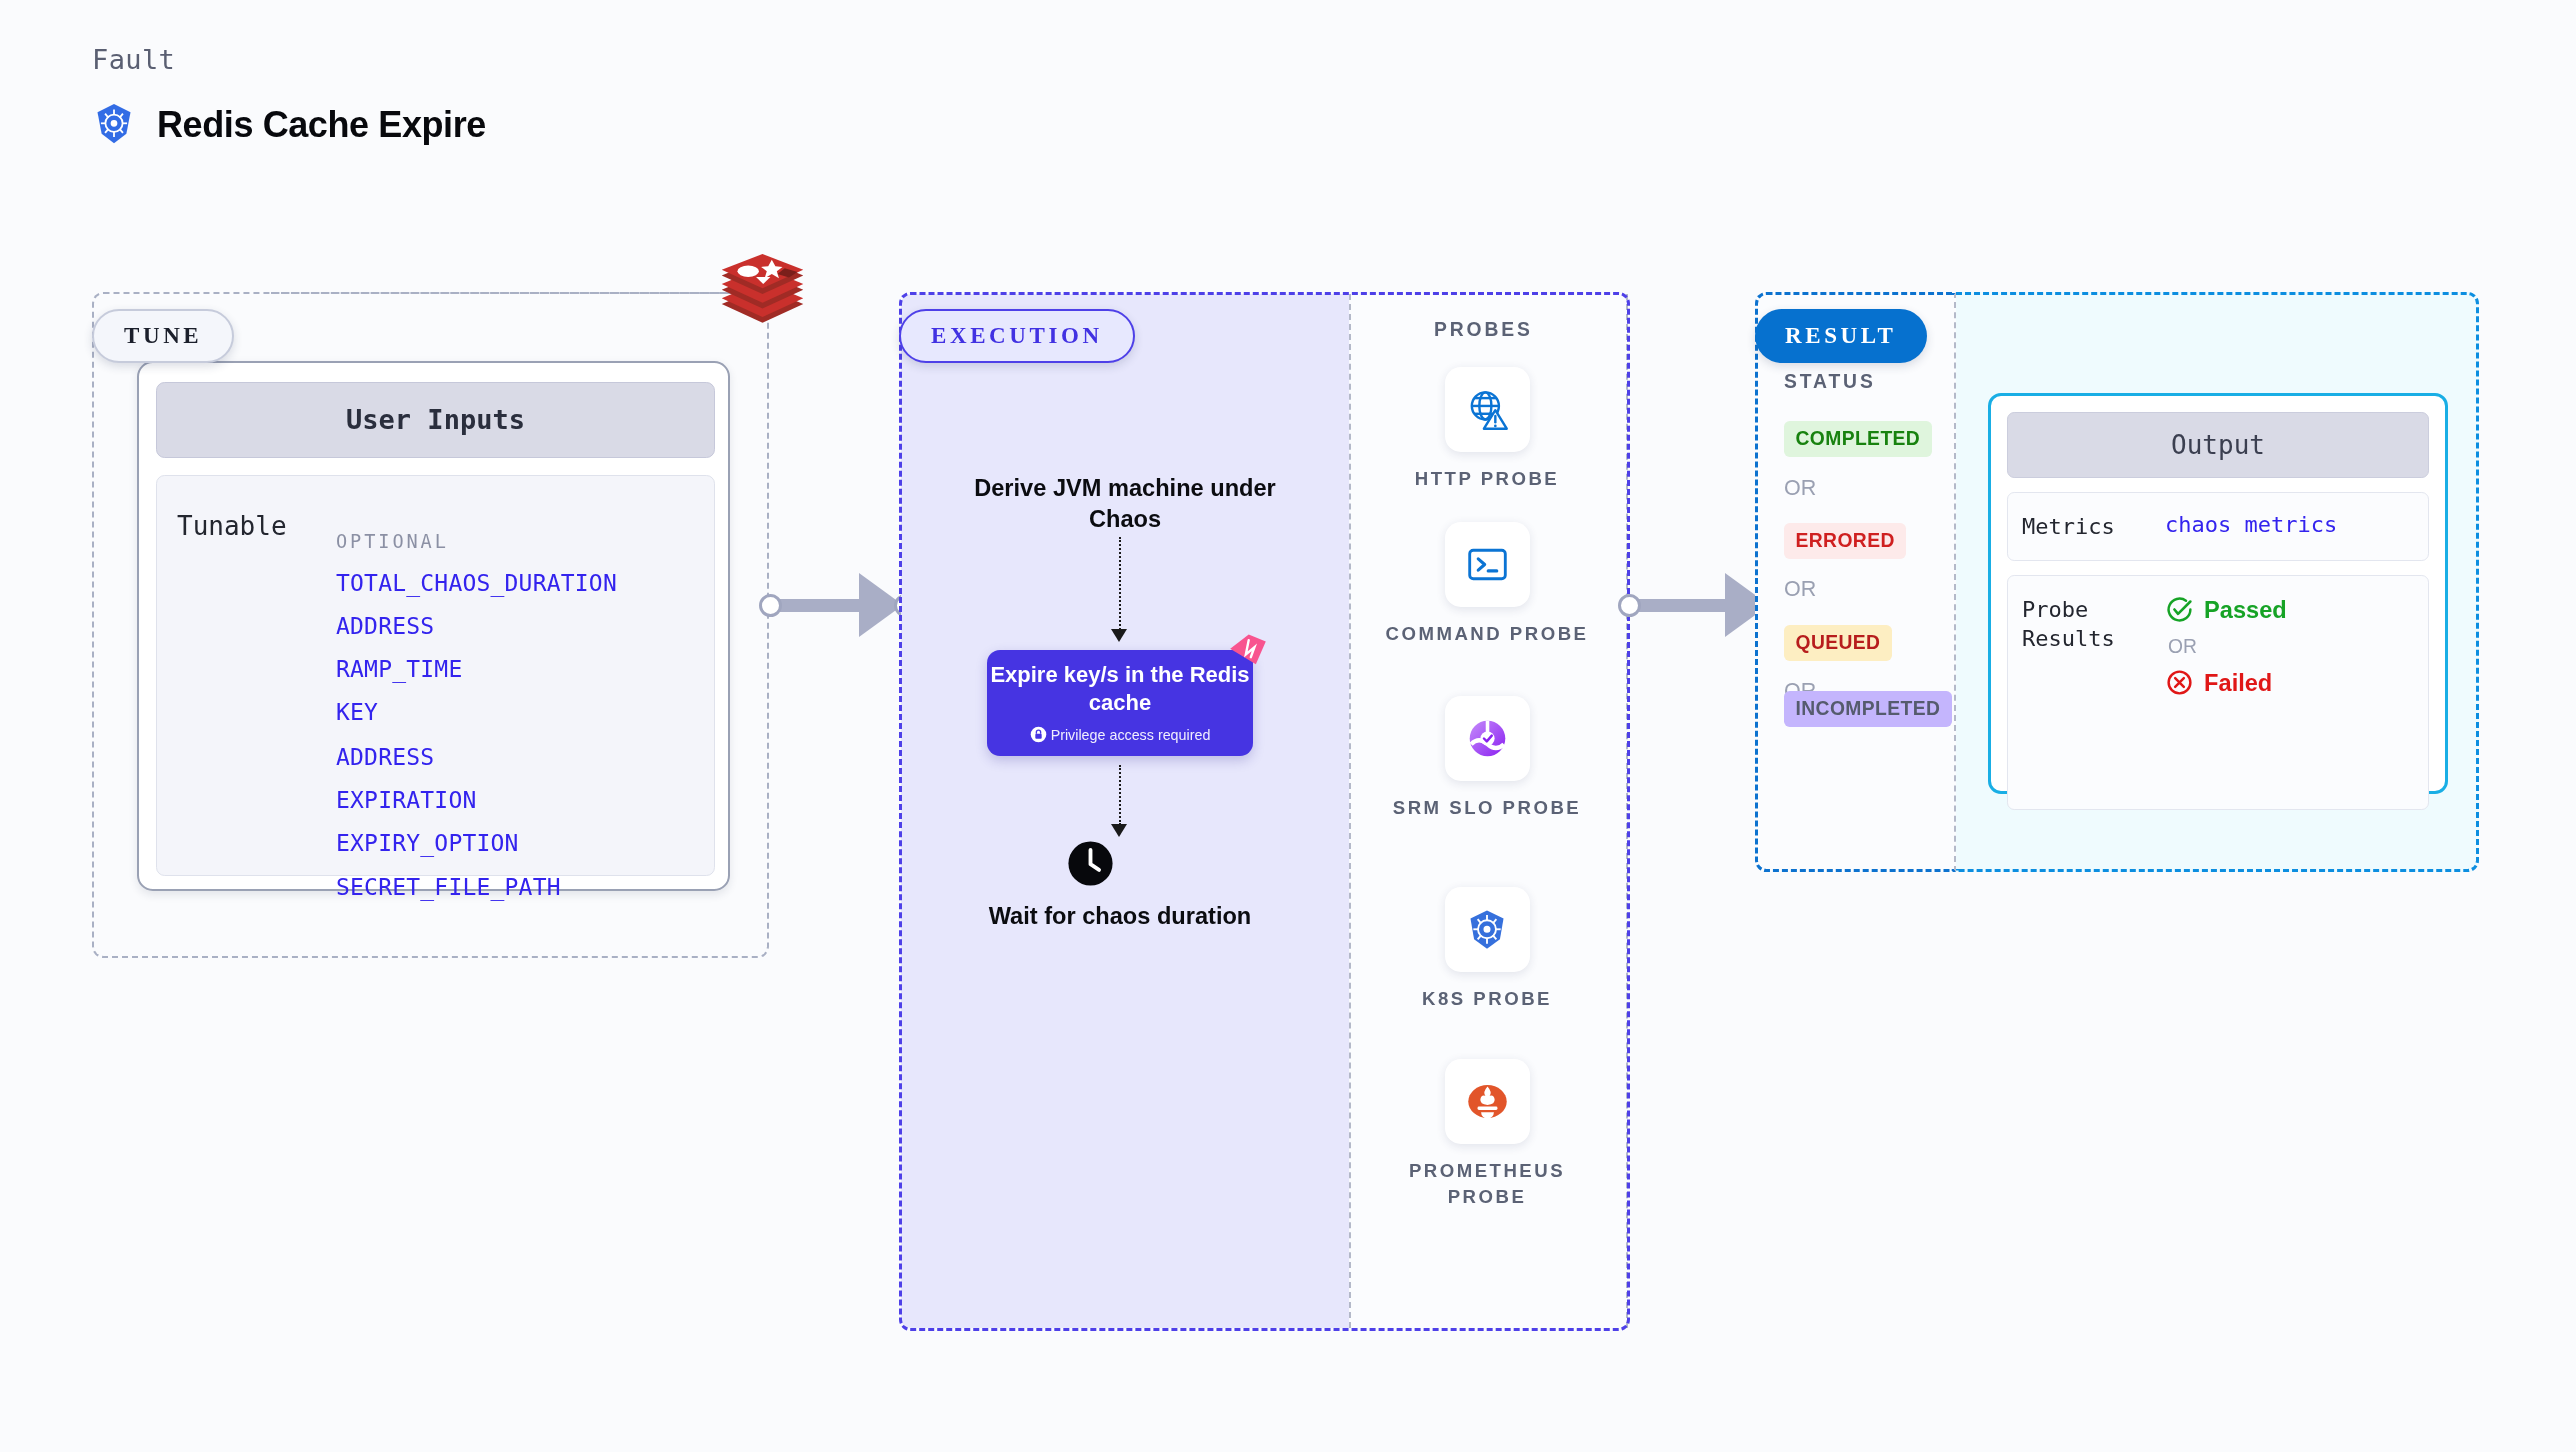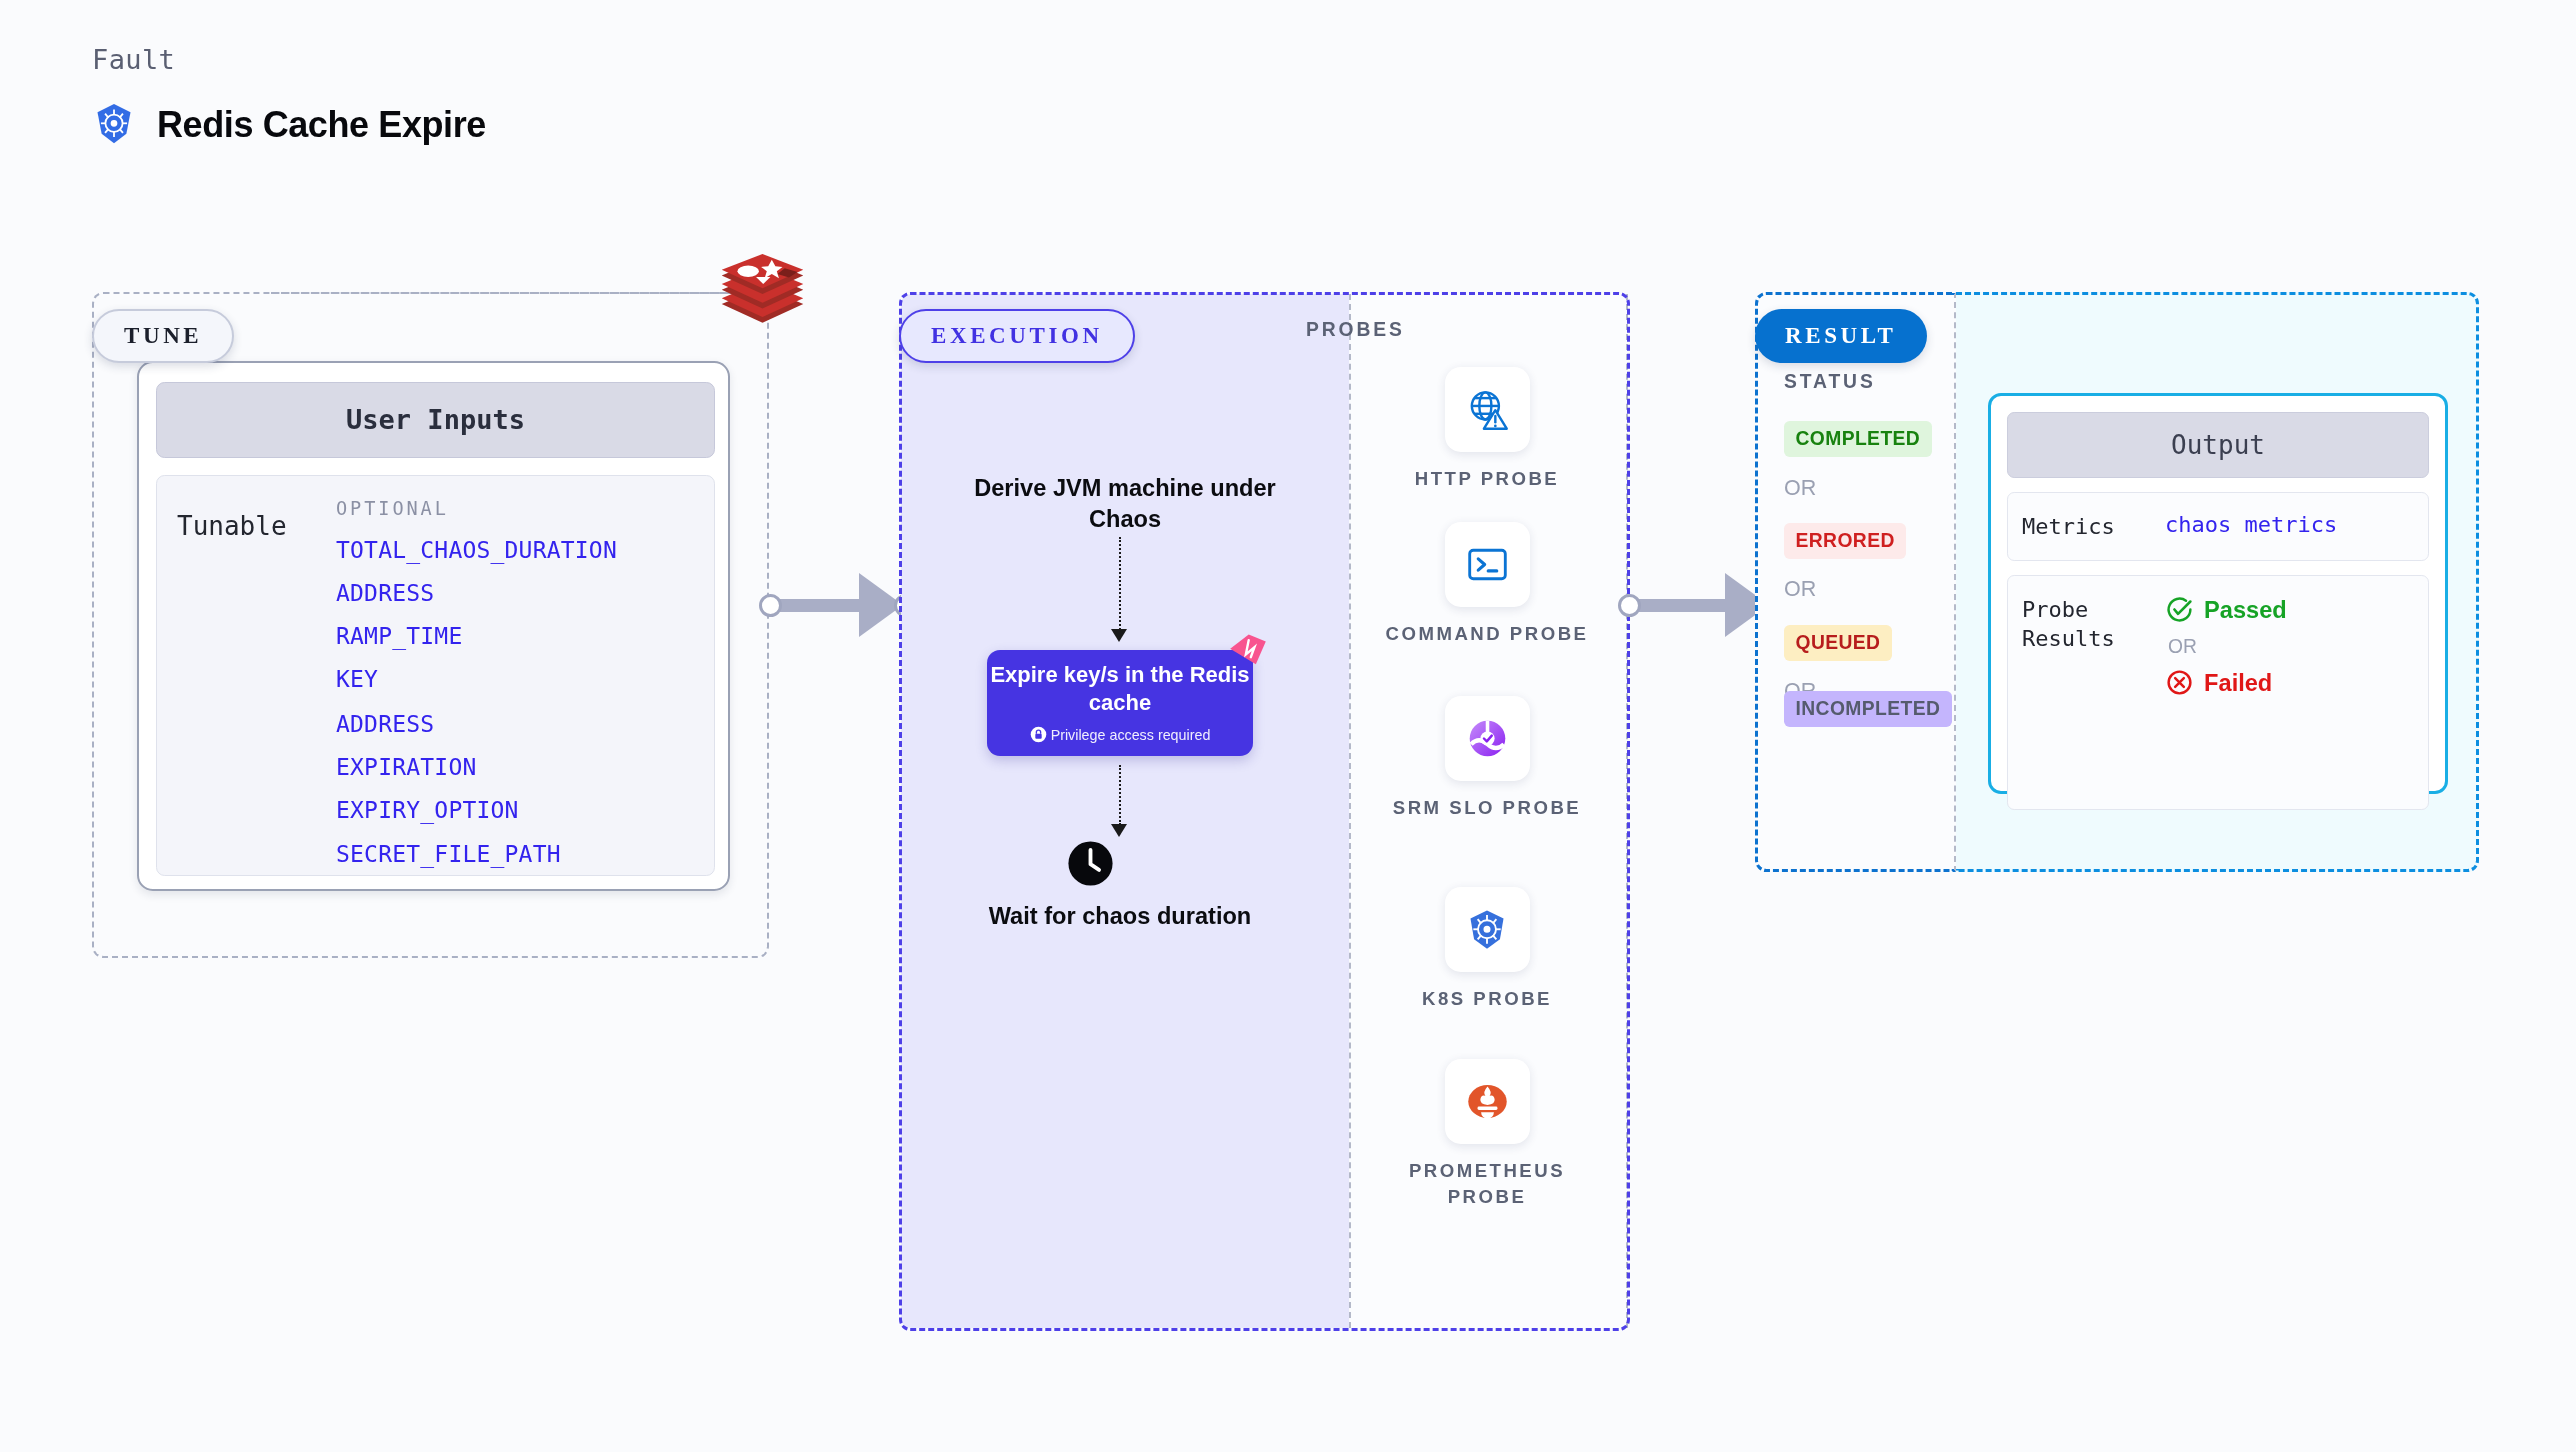--- a/index.html
+++ b/index.html
@@ -56,21 +56,21 @@
   }
   #tunable-box {
     position: absolute; left: 17px; top: 112px; width: 559px; height: 401px;
     background: #f4f5fa; border: 1.4px solid #dfe2ec; border-radius: 8.6px;
     padding: 21.5px 0 0 0; display: flex;
   }
   #tunable-label {
     width: 179px; padding-left: 20px; padding-top: 13px;
     font-family: "DejaVu Sans Mono", monospace; font-size: 26px; color: #23262f;
   }
-  #tunable-list { flex: 1; }
+  #tunable-list { flex: 1; margin-top: 33px; }
   #optional-caption {
     font-family: "DejaVu Sans Mono", monospace; font-size: 18.6px;
     color: #8b90a4; letter-spacing: 2.9px; margin-bottom: 18.6px;
   }
   .tunable-item {
     font-family: "DejaVu Sans Mono", monospace; font-size: 23px;
     color: #3323ee; margin-bottom: 17px; letter-spacing: 0.2px;
   }
   .tunable-item.gap { margin-top: 18.6px; }
 
@@ -91,21 +91,21 @@
   #exec-fill {
     position: absolute; left: 901px; top: 294px; width: 448px; height: 1034px;
     background: #e7e7fc; border-radius: 10px 0 0 10px;
   }
   #probes-fill {
     position: absolute; left: 1349px; top: 294px; width: 279px; height: 1034px;
     background: #fbfcfe;
     border-left: 2.1px dashed #b4b9c9; border-right: 2.1px dashed #b4b9c9;
   }
   #probes-caption {
-    position: absolute; left: 1306px; top: 319px;
+    position: absolute; left: 1434px; top: 319px;
     font-size: 19.3px; font-weight: 700; color: #5b6275; letter-spacing: 2.9px;
   }
   #derive-text {
     position: absolute; left: 946px; top: 473px; width: 358px; text-align: center;
     font-size: 23.6px; font-weight: 700; color: #0b0c10; line-height: 1.32;
   }
   .v-dotted {
     position: absolute; width: 0; border-left: 2.9px dotted #1a1a1a;
   }
   .arrow-head-down {

